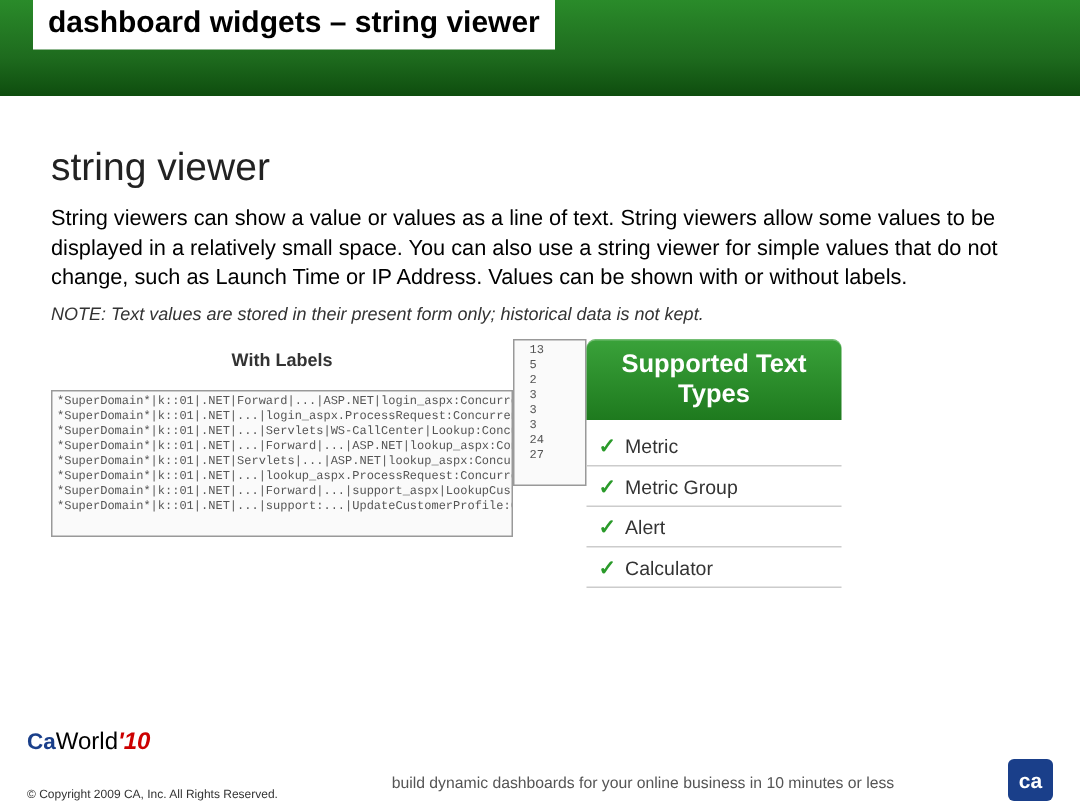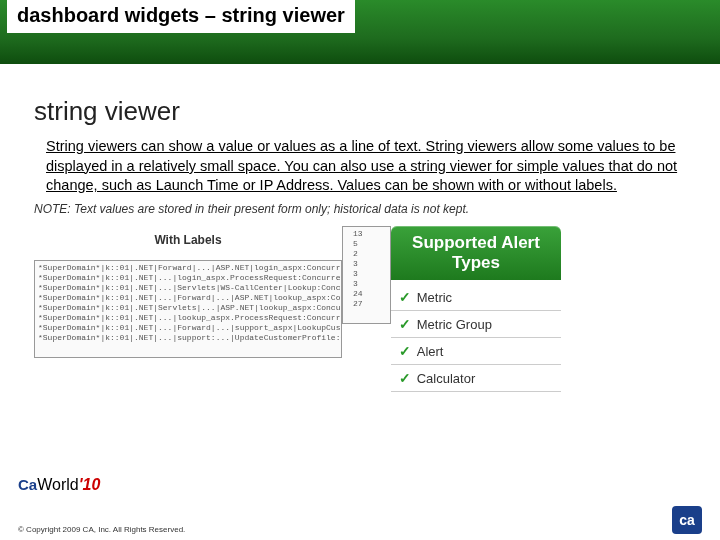--- a/index.html
+++ b/index.html
@@ -15,38 +15,37 @@
   .header-bar {
     background: linear-gradient(to bottom, #2a8b2a 0%, #1e6b1e 60%, #0e4d0e 100%);
     height: 64px;
     padding: 0;
     position: relative;
   }
   .header-bar .title-wrap {
     background: #fff;
     position: absolute;
     top: 0;
-    left: 7px;
+    left: 22px;
     padding: 4px 10px 6px 10px;
   }
   .content {
     padding: 32px 34px 0 34px;
   }
   h2.section-title {
     font-size: 26px;
     font-weight: normal;
     margin: 0 0 10px 0;
     color: #222;
   }
   p.body-text {
     font-size: 14.5px;
     line-height: 1.35;
-    margin: 0 0 6px 12px;
+    margin: 0 0 6px 0;
     color: #000;
-    text-decoration: underline;
   }
   p.note-text {
     font-size: 12px;
     font-style: italic;
     color: #333;
     margin: 4px 0 10px 0;
   }
   .columns {
     display: flex;
     align-items: flex-start;
@@ -128,21 +127,21 @@
     width: 100%;
     padding: 0 18px;
     box-sizing: border-box;
     display: flex;
     align-items: flex-end;
     justify-content: space-between;
   }
   .footer-left {
     display: flex;
     flex-direction: column;
-    gap: 15px;
+    gap: 5px;
   }
   .logo-ca {
     font-weight: bold;
     font-size: 15px;
     color: #1a3f8a;
   }
   .logo-world {
     color: #000;
     font-weight: normal;
   }
@@ -214,21 +213,21 @@
 5
 2
 3
 3
 3
 24
 27</div>
     </div>
 
     <div class="supported-box">
-      <div class="supported-header">Supported Alert Types</div>
+      <div class="supported-header">Supported Text Types</div>
       <ul class="supported-list">
         <li>
             <span class="check">✓</span>
             <span>Metric</span>
           </li>
         <li>
             <span class="check">✓</span>
             <span>Metric Group</span>
           </li>
         <li>
@@ -245,14 +244,15 @@
   </div>
 </div>
 
 <div class="footer">
   <div class="footer-left">
     <div>
       <span class="logo-ca">Ca</span><span class="logo-world">World</span><span class="logo-ten">'10</span>
     </div>
     <div class="copyright">© Copyright 2009 CA, Inc. All Rights Reserved.</div>
   </div>
+  <div class="footer-center">build dynamic dashboards for your online business in 10 minutes or less</div>
   <div class="footer-right"></div>
 </div>
 
 </body></html>

